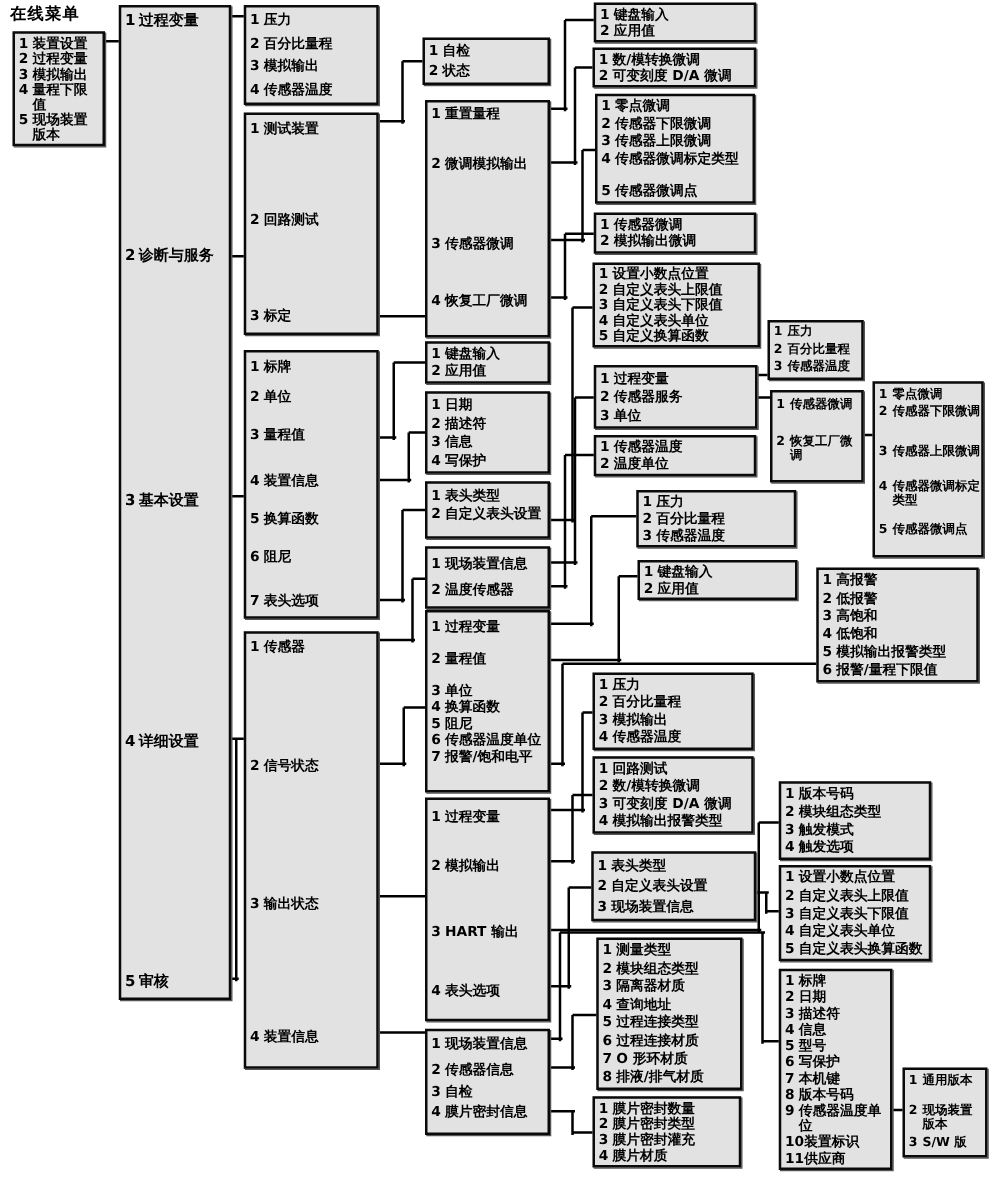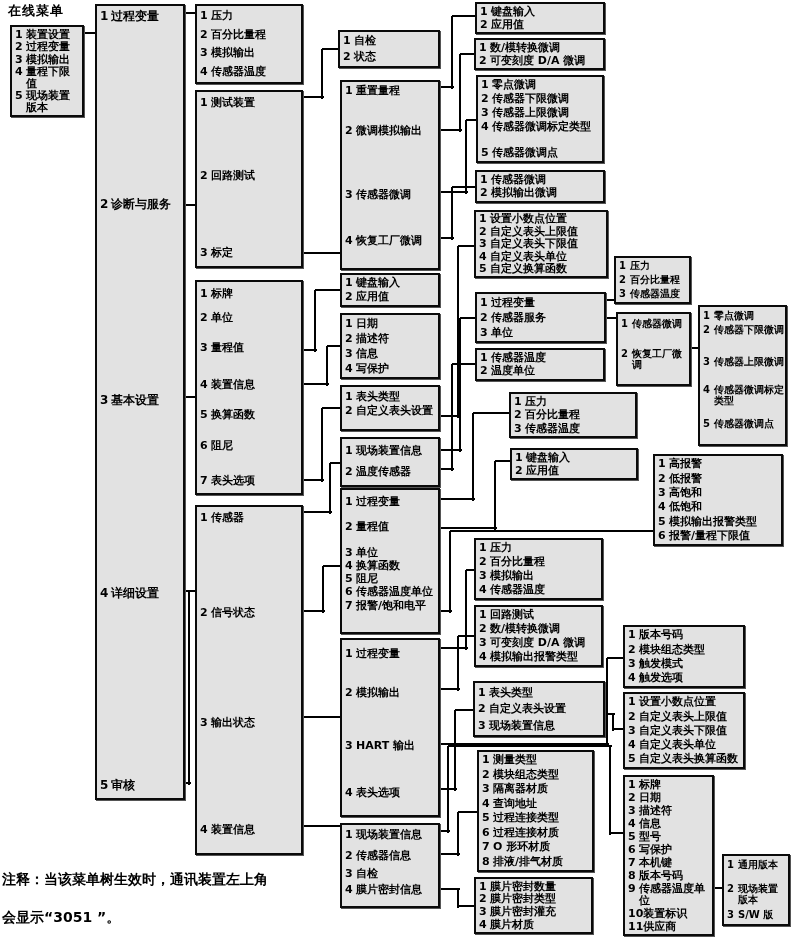--- a/index.html
+++ b/index.html
@@ -775,15 +775,13 @@
         <div class="item" style="top: 28px;">
           <span class="num">2</span>
           <span class="lbl">现场装置版本</span>
         </div>
         <div class="item" style="top: 54px;">
           <span class="num">3</span>
           <span class="lbl">S/W 版</span>
         </div>
       </div>
     </div>
-  <div class="note"><span>注释：当该菜单树生效时，通讯装置左上角</span><br>
-  <span>会显示“3051 ”。</span></div>
 </div>
 
 </body></html>

